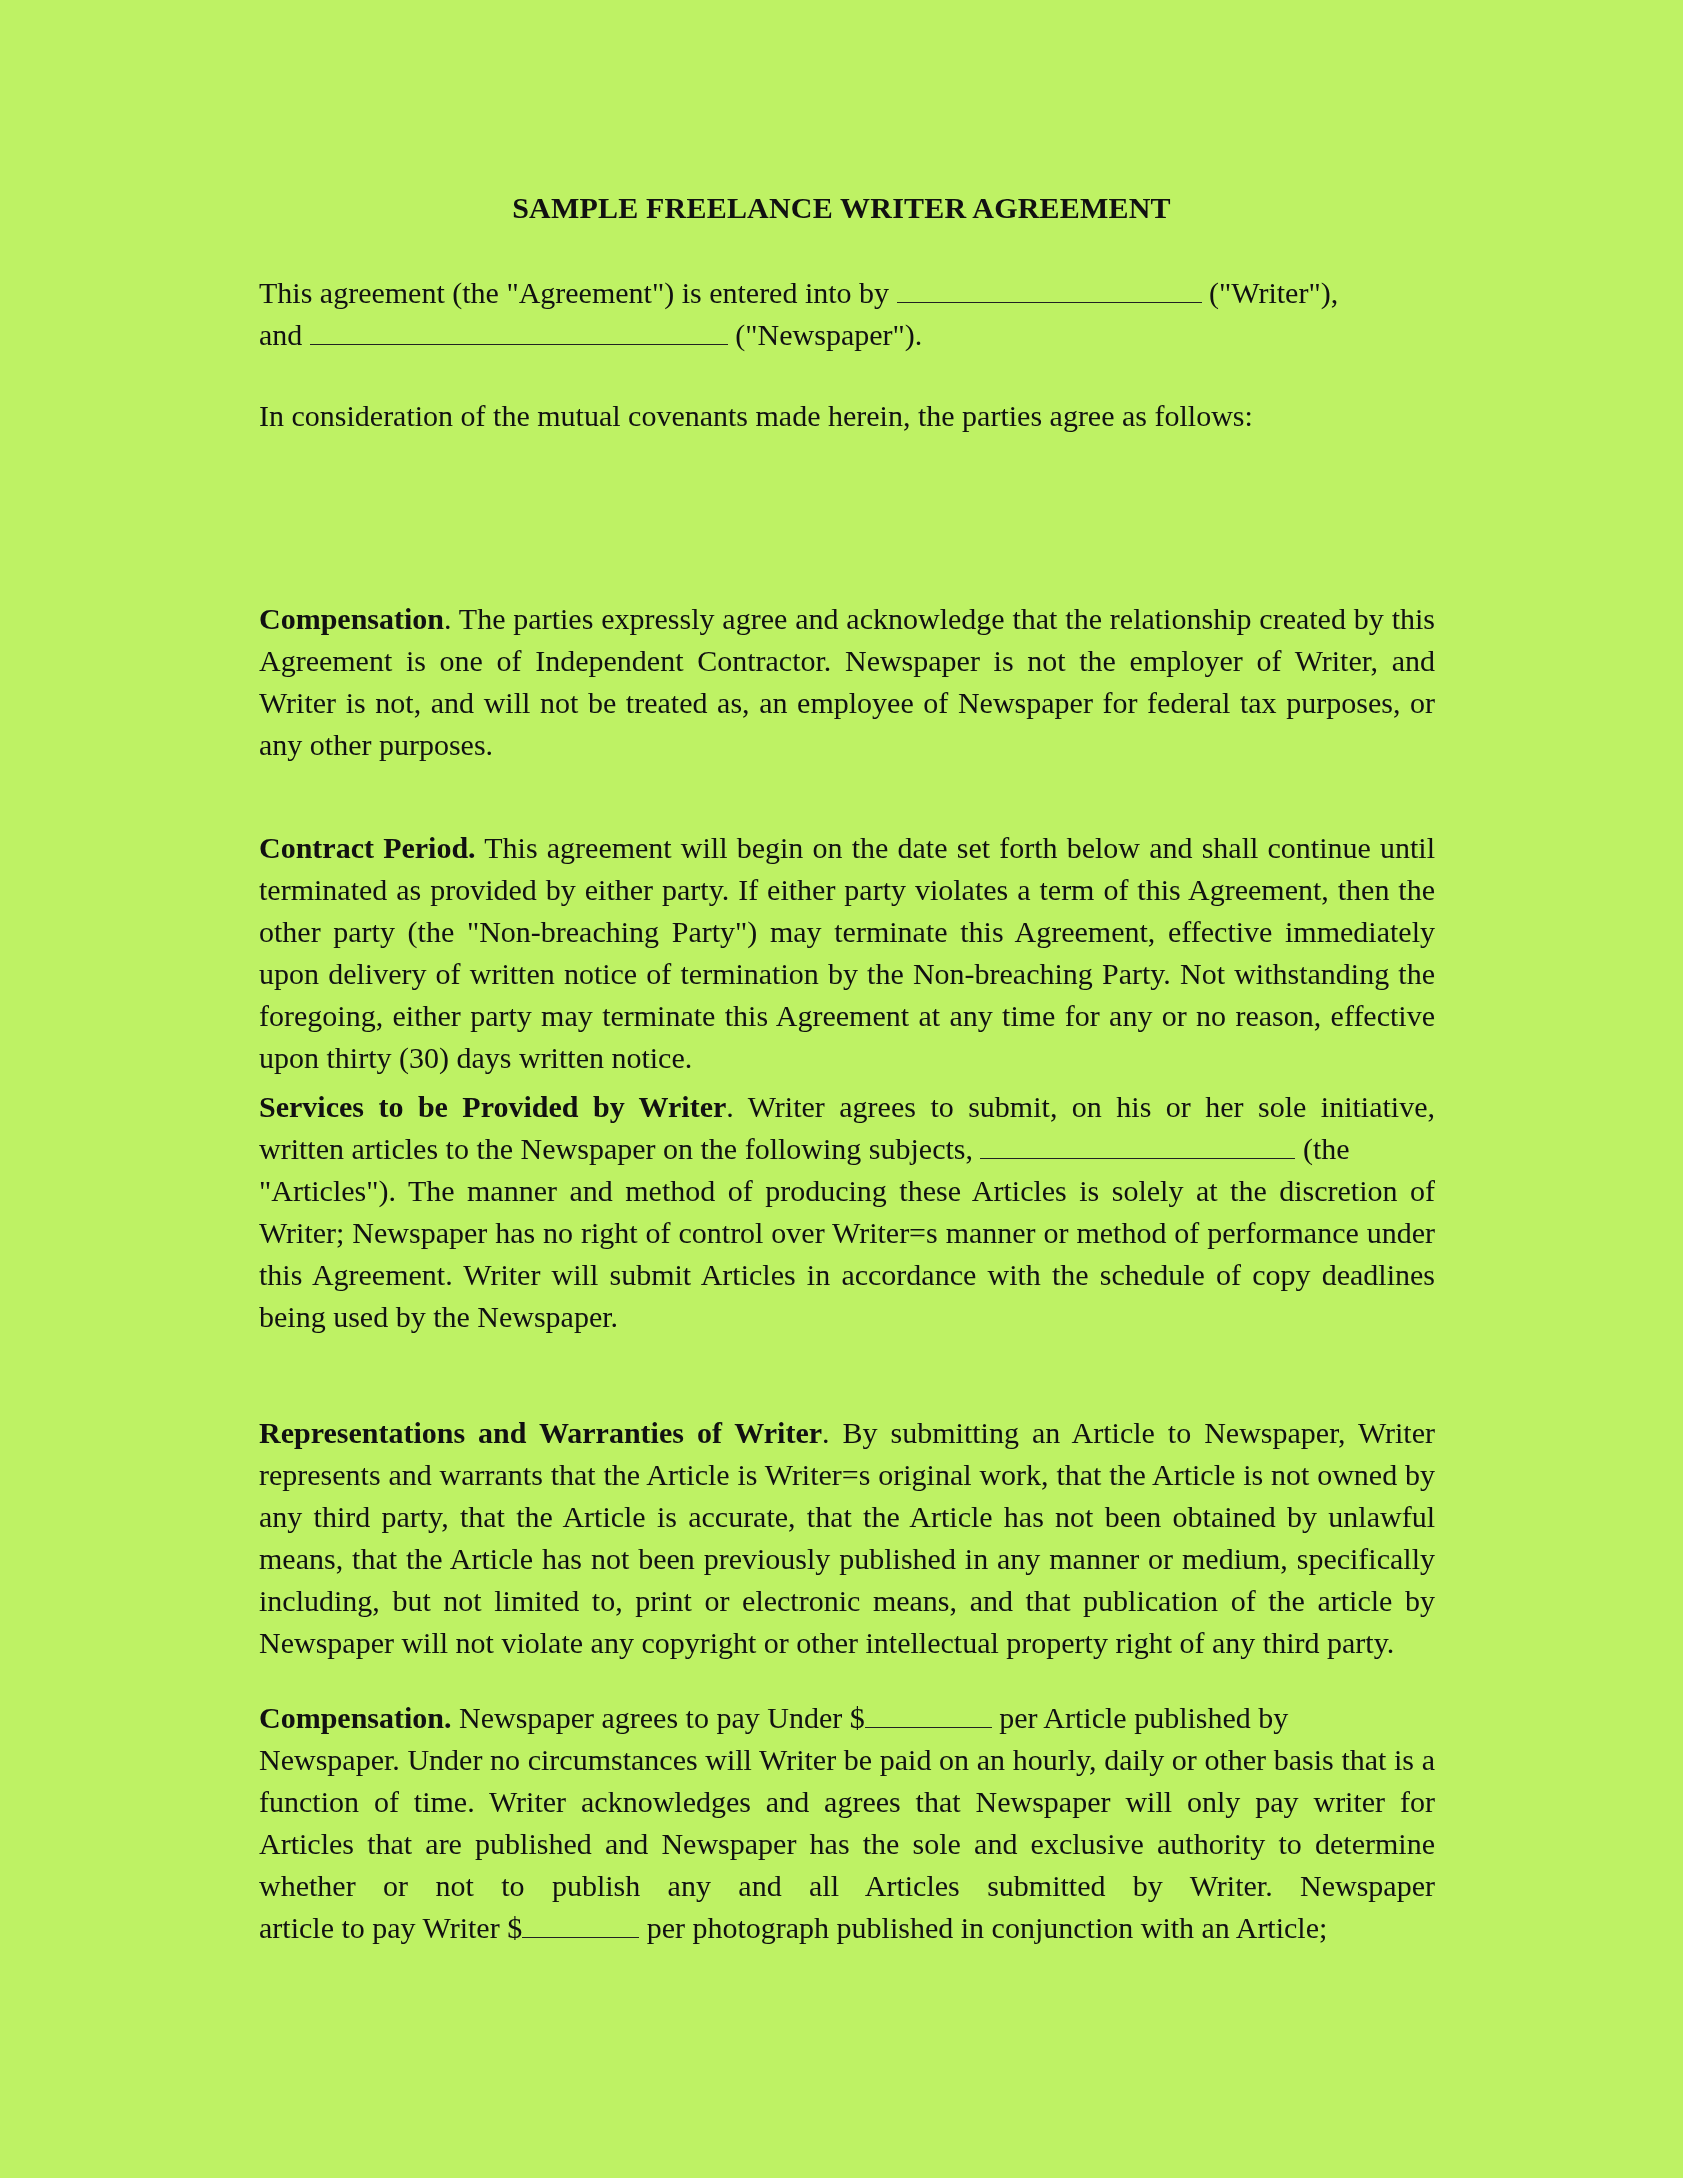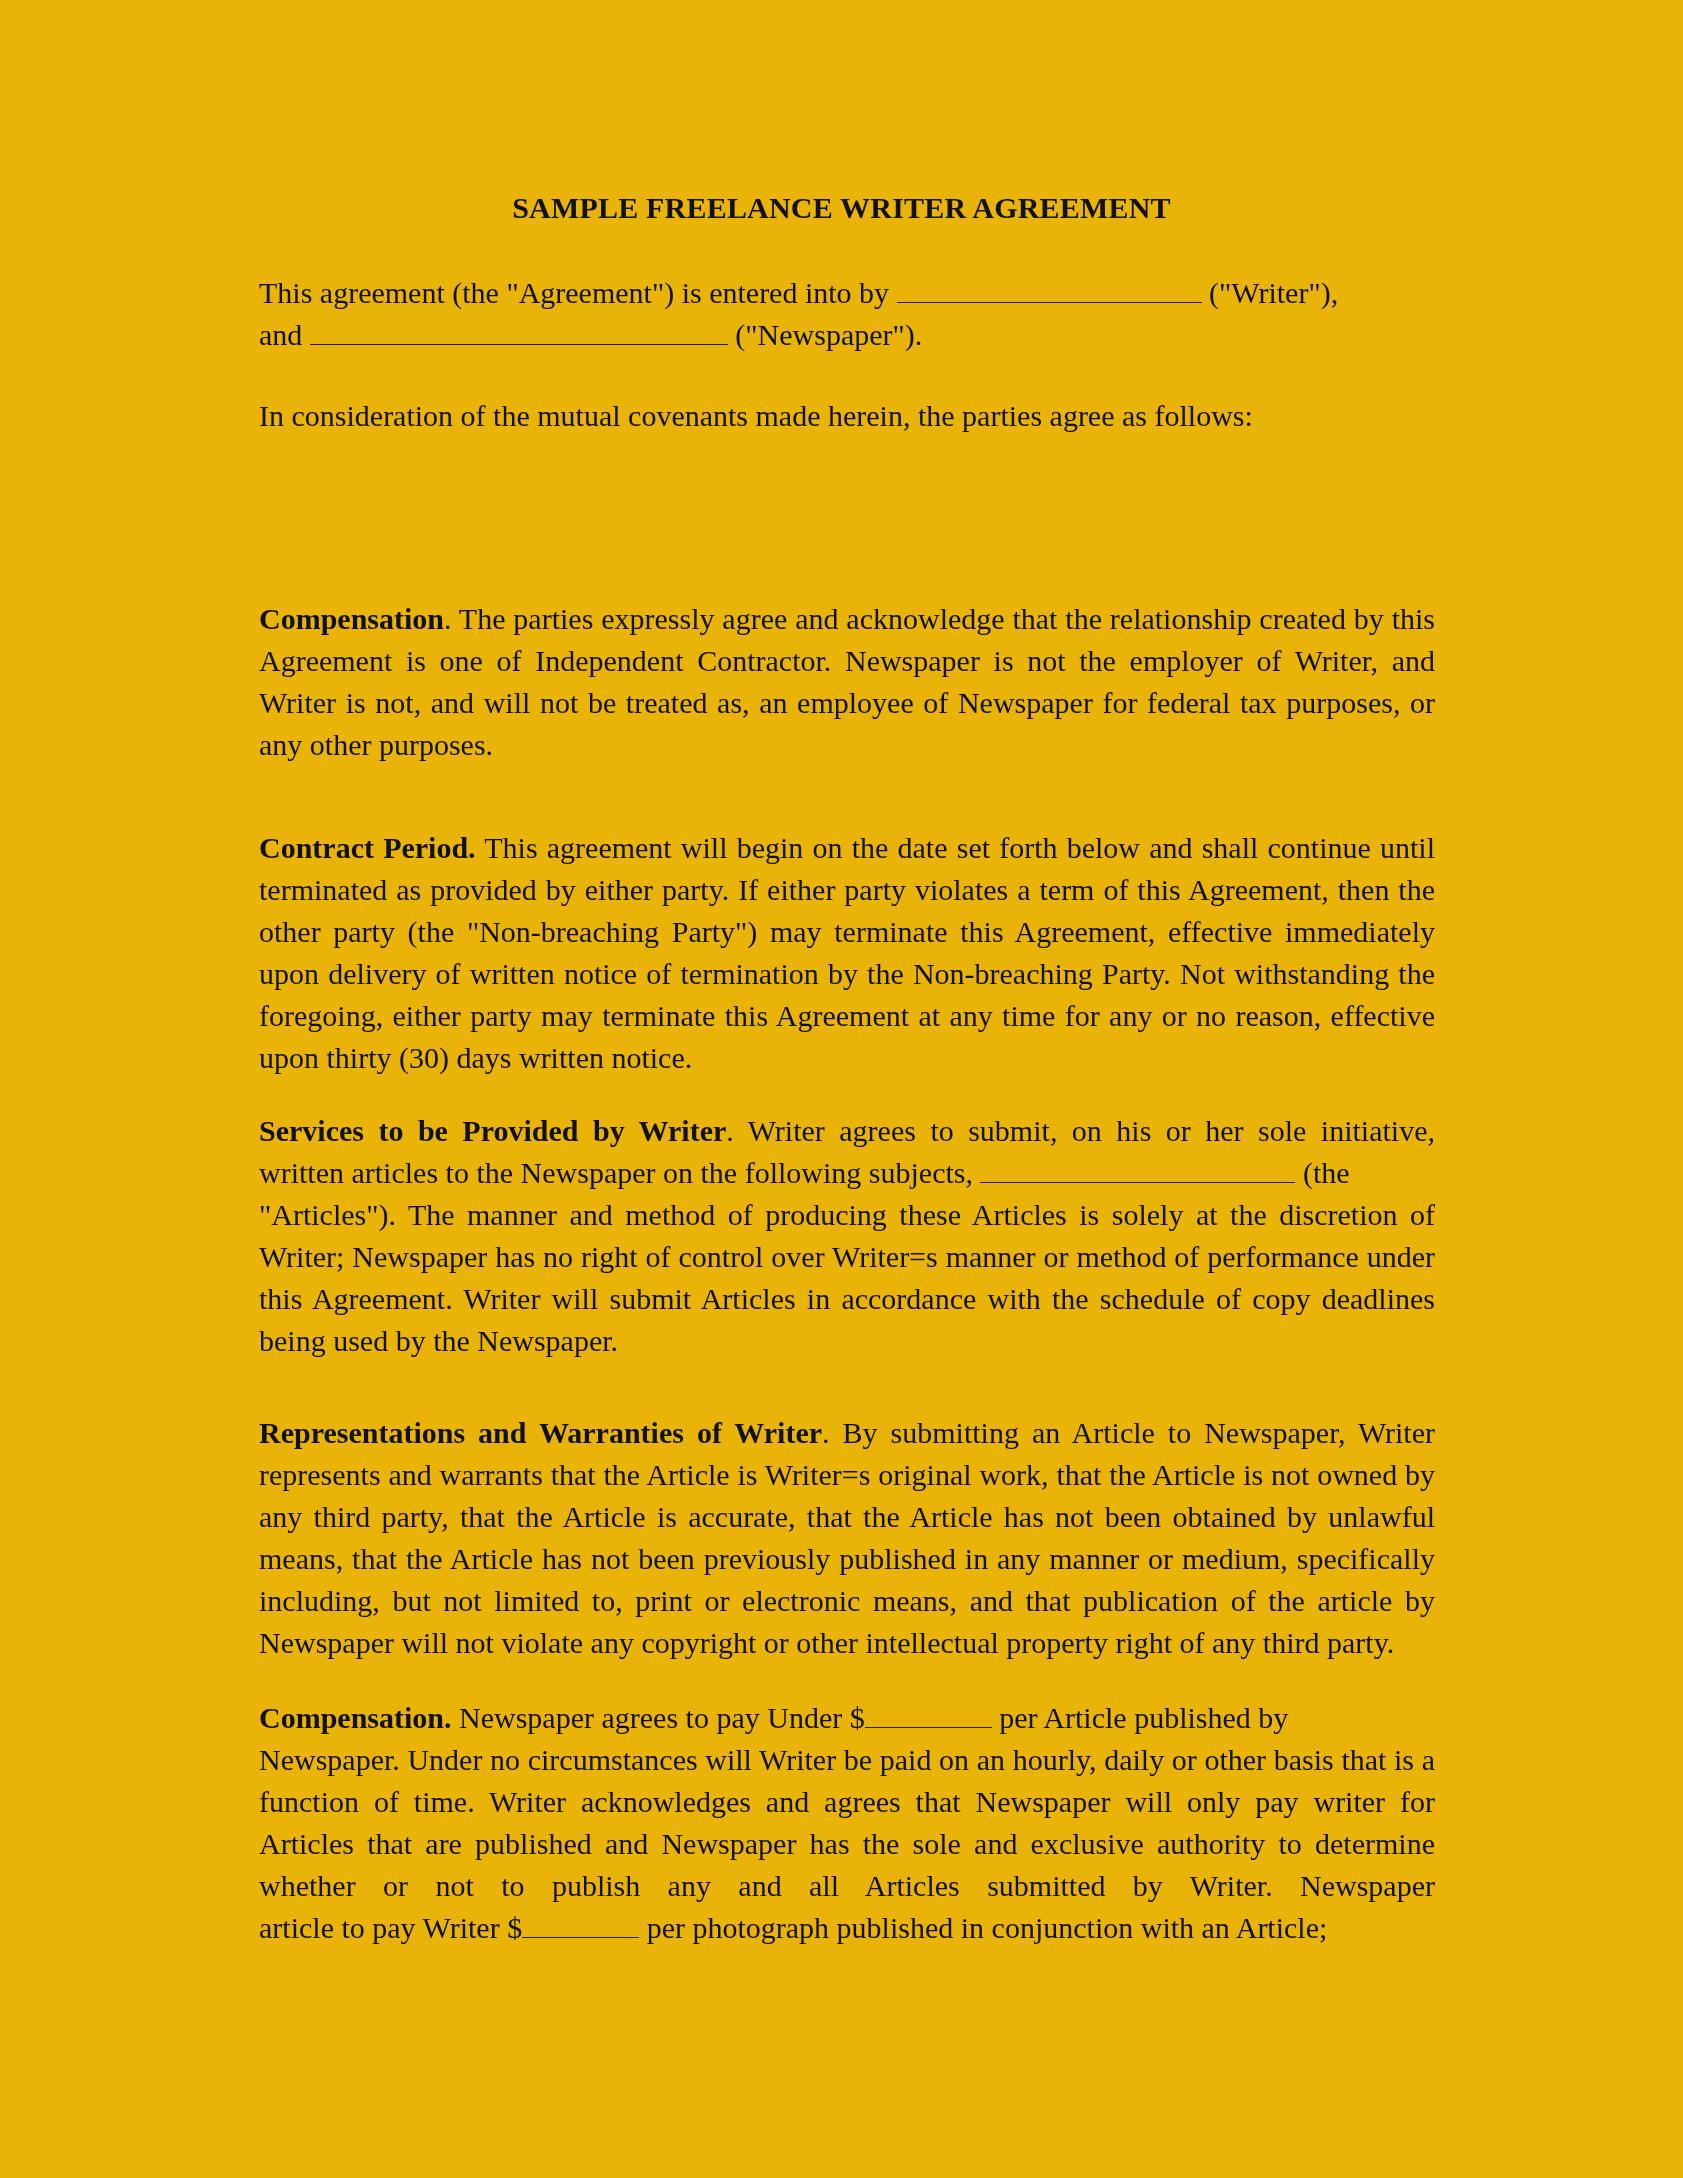--- a/index.html
+++ b/index.html
@@ -1,18 +1,18 @@
 <!DOCTYPE html>
 <html><head>
 <meta charset="utf-8">
 <style>
   html, body { margin: 0; padding: 0; background: #ffffff; }
   body { width: 1683px; height: 2178px; position: relative; overflow: hidden;
          font-family: "Liberation Serif", "DejaVu Serif", serif; color: #111111; }
-  .page { position: absolute; left: 0; top: 0; width: 1683px; height: 2178px; background: #eab308; }
+  .page { position: absolute; left: 0; top: 0; width: 1683px; height: 2178px; background: #bef264; }
   .title { position: absolute; left: 0; width: 1683px; top: 191px; text-align: center;
            font-weight: bold; font-size: 30px; letter-spacing: 0.2px; }
   .para { position: absolute; left: 259px; width: 1176px; font-size: 30px; line-height: 42px; }
   .justify { text-align: justify; text-align-last: left; }
   .left { text-align: left; }
   b { font-weight: bold; }
   .blank { display: inline-block; border-bottom: 1.6px solid #222; height: 0.95em; vertical-align: baseline; }
 </style>
 </head>
 <body>
@@ -30,21 +30,21 @@
 
 
   <div class="para justify" style="top:598px;">
     <b>Compensation</b><span>. The parties expressly agree and acknowledge that the relationship created by this Agreement is one of Independent Contractor. Newspaper is not the employer of Writer, and Writer is not, and will not be treated as, an employee of Newspaper for federal tax purposes, or any other purposes.</span>
   </div>
 
   <div class="para justify" style="top:827px;">
     <b>Contract Period.</b><span> This agreement will begin on the date set forth below and shall continue until terminated as provided by either party. If either party violates a term of this Agreement, then the other party (the "Non-breaching Party") may terminate this Agreement, effective immediately upon delivery of written notice of termination by the Non-breaching Party. Not withstanding the foregoing, either party may terminate this Agreement at any time for any or no reason, effective upon thirty (30) days written notice.</span>
   </div>
 
-  <div class="para" style="top:1086px;margin-top:24px;">
+  <div class="para" style="top:1086px;">
     <div class="justify" style="text-align-last: justify;"><b>Services to be Provided by Writer</b><span>. Writer agrees to submit, on his or her sole initiative,</span></div>
     <div class="left"><span>written articles to the Newspaper on the following subjects, </span><span class="blank" style="width:315px;"></span><span> (the</span></div>
     <div class="justify">"Articles"). The manner and method of producing these Articles is solely at the discretion of Writer; Newspaper has no right of control over Writer=s manner or method of performance under this Agreement. Writer will submit Articles in accordance with the schedule of copy deadlines being used by the Newspaper.</div>
   </div>
 
   <div class="para justify" style="top:1372px;margin-top:40px;">
     <b>Representations and Warranties of Writer</b><span>. By submitting an Article to Newspaper, Writer represents and warrants that the Article is Writer=s original work, that the Article is not owned by any third party, that the Article is accurate, that the Article has not been obtained by unlawful means, that the Article has not been previously published in any manner or medium, specifically including, but not limited to, print or electronic means, and that publication of the article by Newspaper will not violate any copyright or other intellectual property right of any third party.</span>
   </div>
 
   <div class="para" style="top:1697px;">

